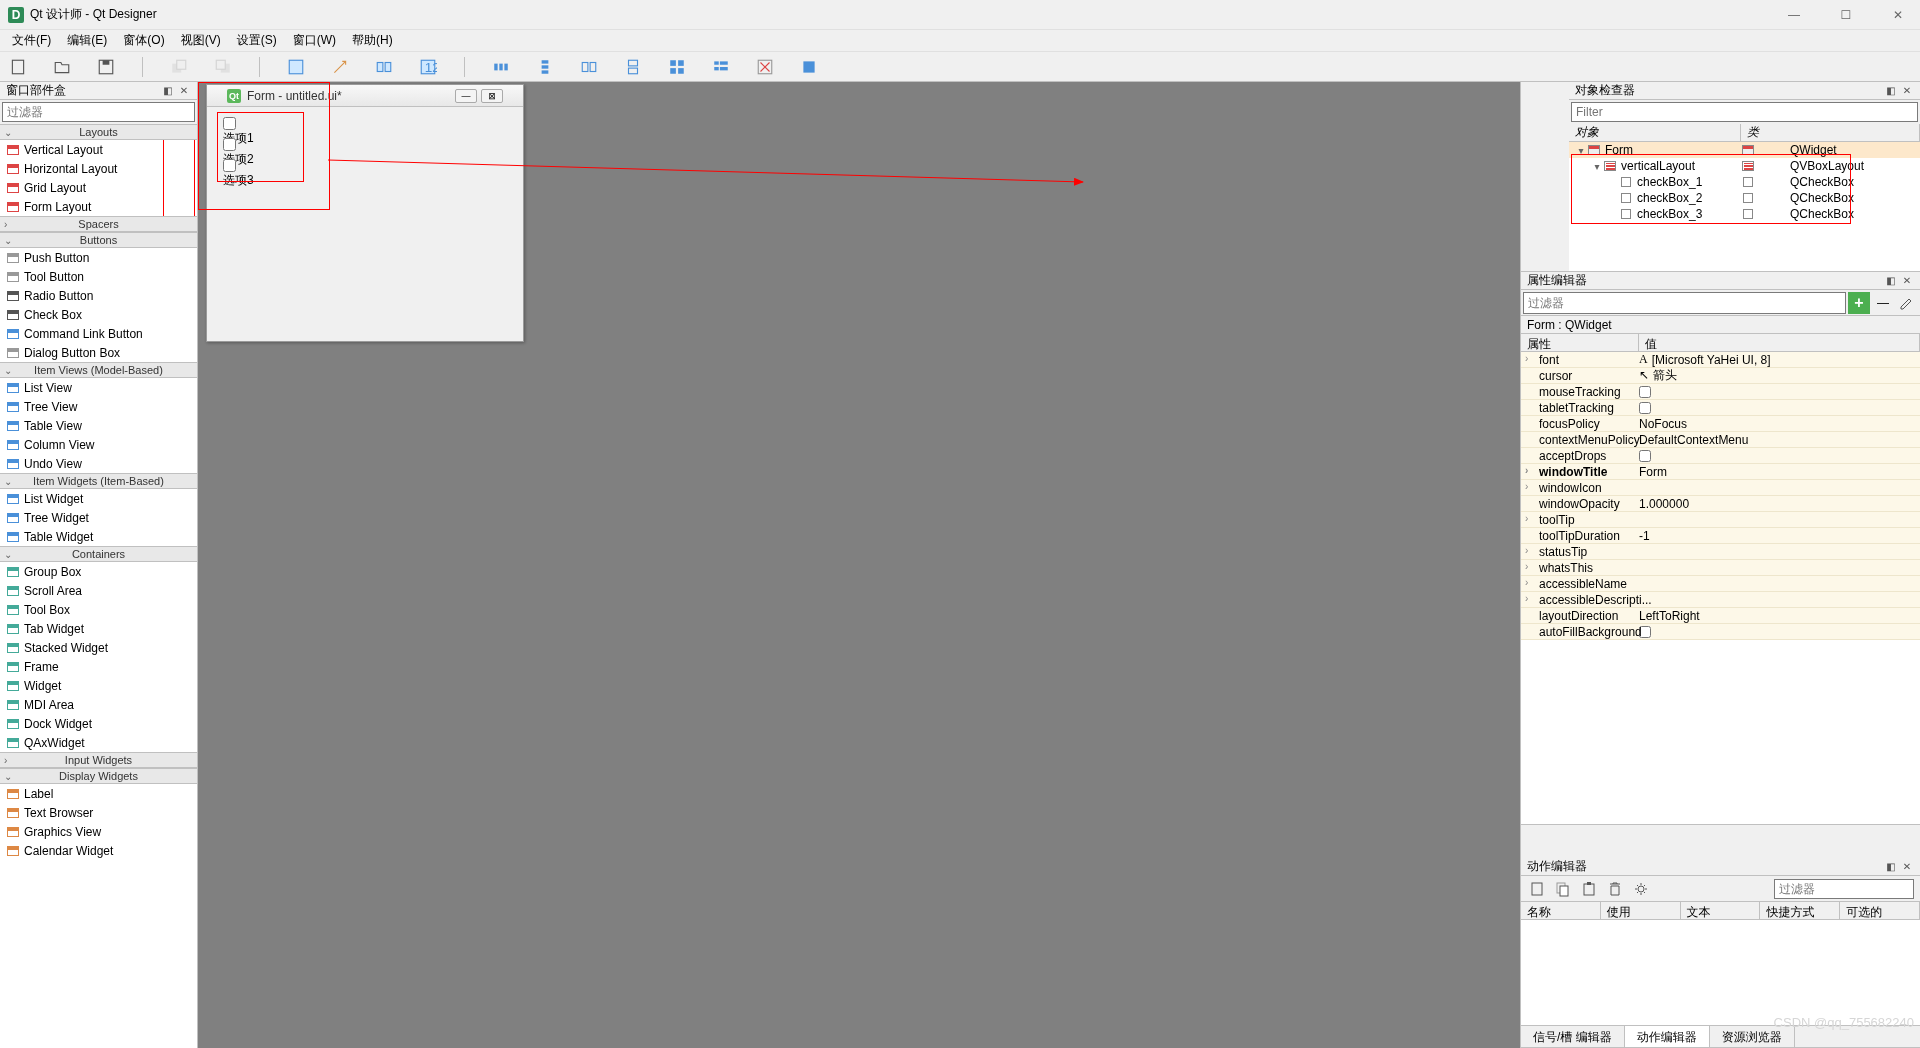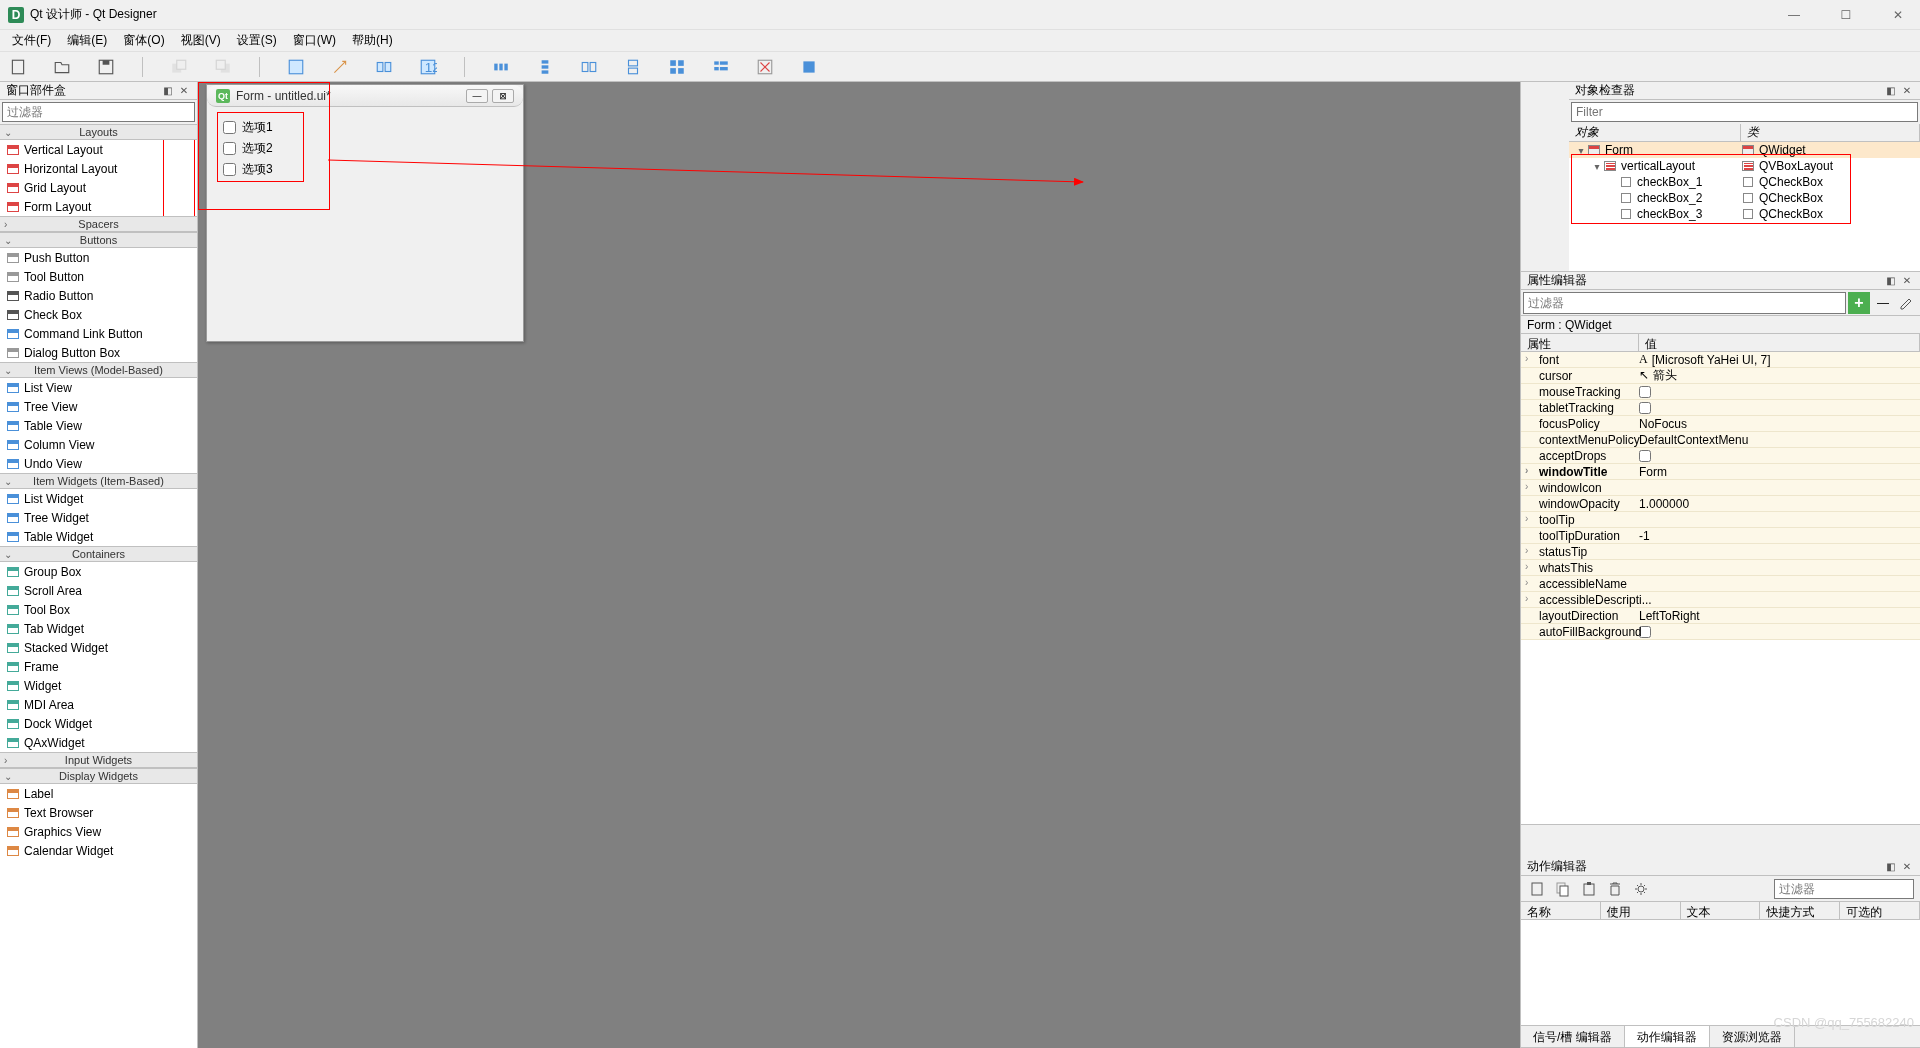--- a/index.html
+++ b/index.html
@@ -31,48 +31,48 @@
 .wb-category { height: 16px; background: #e8e8e8; border-top: 1px solid #c0c0c0; border-bottom: 1px solid #c0c0c0; display: flex; align-items: center; justify-content: center; font-size: 11px; cursor: pointer; color: #333; }
 .wb-category .chev { position: absolute; left: 4px; font-size: 10px; color: #666; }
 .wb-category { position: relative; }
 .wb-item { height: 19px; display: flex; align-items: center; padding: 0 6px 0 24px; cursor: pointer; position: relative; }
 .wb-item .wi-icon { position: absolute; left: 6px; width: 14px; height: 14px; display: flex; align-items: center; justify-content: center; }
 .red-box-left { position: absolute; border: 1px solid red; pointer-events: none; }
 
 
 .center-panel { flex: 1; background: #808080; position: relative; }
 .form-window { position: absolute; left: 8px; top: 2px; width: 318px; height: 258px; background: #f0f0f0; border: 1px solid #9a9a9a; box-shadow: 1px 1px 3px rgba(0,0,0,0.3); }
-.form-titlebar { height: 22px; background: linear-gradient(#f8f8f8, #e8e8e8); border-bottom: 1px solid #c0c0c0; display: flex; align-items: center; padding: 0 9px; border-radius: 9px; }
+.form-titlebar { height: 22px; background: linear-gradient(#f8f8f8, #e8e8e8); border-bottom: 1px solid #c0c0c0; display: flex; align-items: center; padding: 0 20px; }
 .form-titlebar .ft-icon { width: 14px; height: 14px; background: #5cb85c; border-radius: 2px; margin-right: 6px; color: #fff; display: flex; align-items: center; justify-content: center; font-size: 9px; font-weight: bold; }
 .form-titlebar .ft-title { flex: 1; color: #333; }
 .form-titlebar .ft-btn { width: 22px; height: 14px; border: 1px solid #aaa; border-radius: 2px; background: #f4f4f4; margin-left: 4px; display: flex; align-items: center; justify-content: center; font-size: 9px; cursor: pointer; }
 .form-canvas { position: relative; width: 100%; height: calc(100% - 22px); background: #f0f0f0;
   background-image: radial-gradient(#b0b0b0 0.5px, transparent 0.5px);
   background-size: 10px 10px; background-position: 5px 5px; }
 .vlayout-box { position: absolute; left: 16px; top: 10px; }
-.cb-row { display: flex; align-items: center; height: 21px; }
+.cb-row { display: flex; align-items: flex-start; height: 21px; flex-direction: column; }
 .cb-row input { margin-right: 6px; width: 13px; height: 13px; }
 .red-box-center { position: absolute; border: 1px solid red; pointer-events: none; }
 
 
 .right-panel { width: 400px; background: #f0f0f0; display: flex; flex-direction: column; border-left: 1px solid #c0c0c0; }
 .right-section { display: flex; flex-direction: column; border-bottom: 1px solid #c0c0c0; }
 .right-section.obj-inspector { height: 190px; padding-left: 48px; }
 .right-section.prop-editor { flex: 1; overflow: hidden; }
 .right-section.action-editor { height: 190px; margin-top: 33px; }
 
 
 .oi-body { flex: 1; background: #fff; overflow: auto; position: relative; }
 .oi-filter { height: 20px; border: 1px solid #7a7a7a; margin: 2px; padding: 0 4px; background: #fff; }
 .oi-headers { height: 18px; background: #f0f0f0; border-bottom: 1px solid #c0c0c0; display: flex; }
 .oi-headers .oh-col { border-right: 1px solid #c0c0c0; padding: 2px 6px; display: flex; align-items: center; font-style: italic; }
 .oi-tree { }
 .oi-row { height: 16px; display: flex; align-items: center; }
 .oi-row .oc1 { width: 172px; display: flex; align-items: center; }
-.oi-row .oc2 { flex: 1; display: flex; align-items: flex-start; }
+.oi-row .oc2 { flex: 1; display: flex; align-items: flex-start; gap: 31px; }
 .oi-row .tree-toggle { width: 12px; text-align: center; font-size: 10px; color: #666; cursor: pointer; }
 .oi-row .tree-icon { width: 14px; height: 14px; margin-right: 4px; display: inline-flex; align-items: center; justify-content: center; }
 .oi-row.selected { background: #fde8cb; }
 .red-box-right { position: absolute; border: 1px solid red; pointer-events: none; }
 
 
 .pe-toolbar { height: 26px; display: flex; align-items: center; padding: 2px; gap: 2px; border-bottom: 1px solid #c0c0c0; }
 .pe-toolbar .pe-search { flex: 1; height: 22px; border: 1px solid #7a7a7a; padding: 0 4px; background: #fff; }
 .pe-toolbar .pe-btn { width: 22px; height: 22px; display: flex; align-items: center; justify-content: center; cursor: pointer; }
 .pe-toolbar .pe-btn.plus { background: #4caf50; color: #fff; font-weight: bold; font-size: 16px; }
@@ -519,21 +519,21 @@
       <div class="pe-context">Form : QWidget</div>
       <div class="pe-headers">
         <div class="ph-col">属性</div>
         <div class="ph-col" style="flex:1">值</div>
       </div>
       <div class="pe-body" id="pe-body">
           <div class="pe-row">
             <div class="pc1"><span class="exp">›</span><span>font</span></div>
             <div class="pc2">
               <span style="font-family:serif">A</span> 
-              <span>[Microsoft YaHei UI, 7]</span>
+              <span>[Microsoft YaHei UI, 8]</span>
             </div>
           </div>
           <div class="pe-row">
             <div class="pc1"><span>cursor</span></div>
             <div class="pc2">
               <span style="font-family:serif">↖</span> 
               <span>箭头</span>
             </div>
           </div>
           <div class="pe-row">

